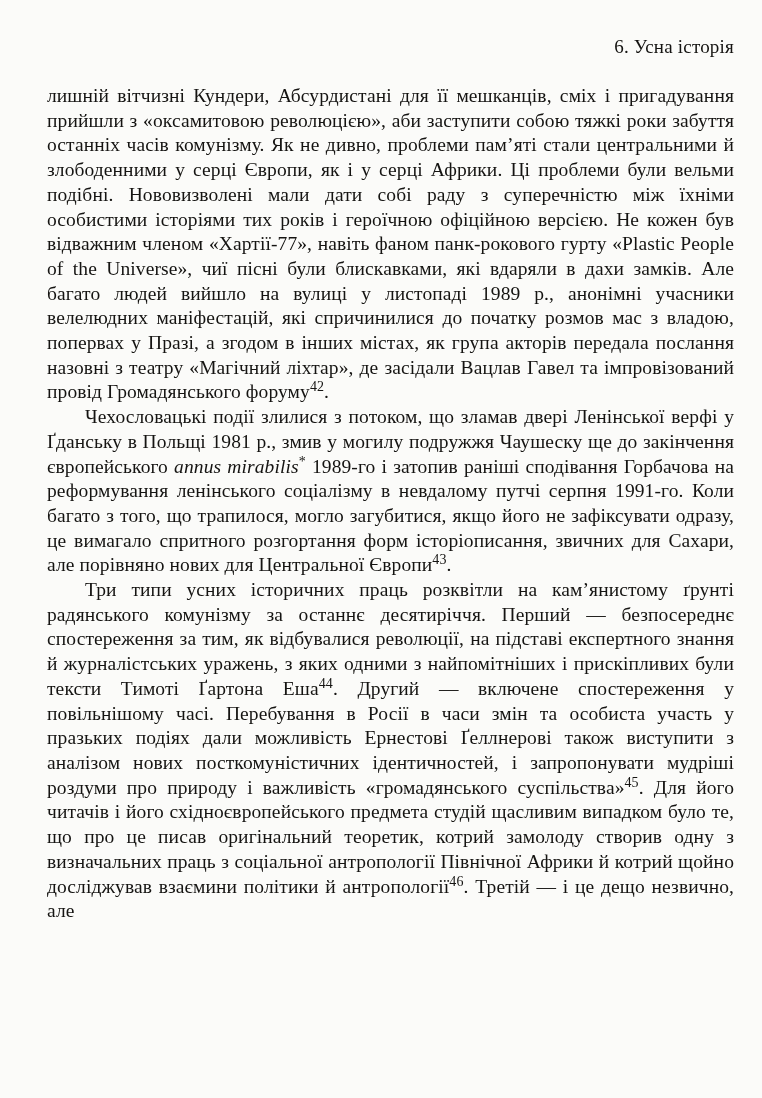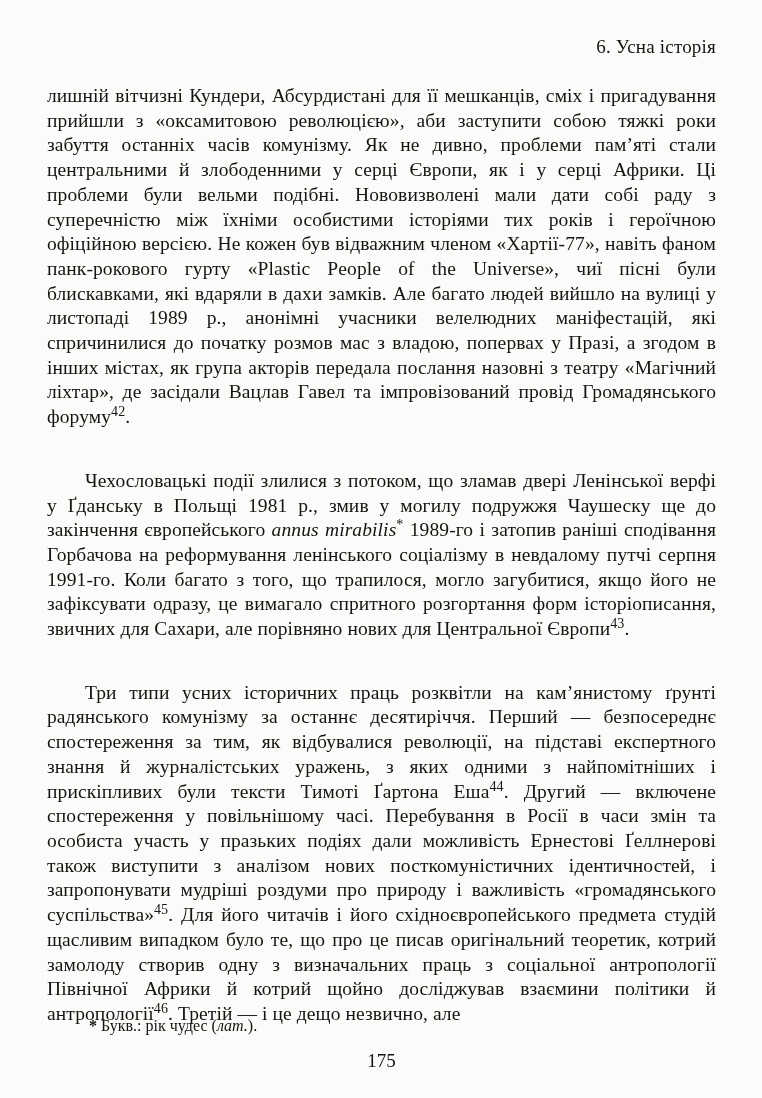--- a/index.html
+++ b/index.html
@@ -11,42 +11,41 @@
     height: 1098px;
     background: #fbfbf9;
     color: #151412;
     font-family: "Liberation Serif", "DejaVu Serif", serif;
     position: relative;
     overflow: hidden;
   }
   .page {
     position: absolute;
     inset: 0;
-    padding: 36px 46px 0 47px;
+    padding: 36px 28px 0 47px;
     box-sizing: border-box;
   }
   .running-header {
     text-align: right;
     font-size: 19px;
     letter-spacing: 0.2px;
     margin: 0 0 26px 0;
   }
   .body-text {
     font-size: 19.5px;
     line-height: 24.7px;
     text-align: justify;
     letter-spacing: 0.1px;
   }
   .para {
     margin: 0;
     padding: 0;
   }
   .para.indent {
     text-indent: 38px;
-    margin-top: 39px;
   }
   sup {
     font-size: 14px;
     line-height: 0;
     vertical-align: super;
   }
   .footer {
     position: absolute;
     left: 47px;
     right: 46px;
@@ -74,17 +73,13 @@
 <div class="page">
   <p class="running-header">6. Усна історія</p>
 
   <div class="body-text">
 
   <p class="para"><span>лишній вітчизні Кундери, Абсурдистані для її мешканців, сміх і пригадування прийшли з «оксамитовою революцією», аби заступити собою тяжкі роки забуття останніх часів комунізму. Як не дивно, проблеми пам’яті стали центральними й злободенними у серці Європи, як і у серці Африки. Ці проблеми були вельми подібні. Нововизволені мали дати собі раду з суперечністю між їхніми особистими історіями тих років і героїчною офіційною версією. Не кожен був відважним членом «Хартії-77», навіть фаном панк-рокового гурту «Plastic People of the Universe», чиї пісні були блискавками, які вдаряли в дахи замків. Але багато людей вийшло на вулиці у листопаді 1989 р., анонімні учасники велелюдних маніфестацій, які спричинилися до початку розмов мас з владою, попервах у Празі, а згодом в інших містах, як група акторів передала послання назовні з театру «Магічний ліхтар», де засідали Вацлав Гавел та імпровізований провід Громадянського форуму</span><sup>42</sup><span>.</span></p>
       <p class="para indent"><span>Чехословацькі події злилися з потоком, що зламав двері Ленінської верфі у Ґданську в Польщі 1981 р., змив у могилу подружжя Чаушеску ще до закінчення європейського </span><i>annus mirabilis</i><sup>*</sup><span> 1989-го і затопив раніші сподівання Горбачова на реформування ленінського соціалізму в невдалому путчі серпня 1991-го. Коли багато з того, що трапилося, могло загубитися, якщо його не зафіксувати одразу, це вимагало спритного розгортання форм історіописання, звичних для Сахари, але порівняно нових для Центральної Європи</span><sup>43</sup><span>.</span></p>
       <p class="para indent"><span>Три типи усних історичних праць розквітли на кам’янистому ґрунті радянського комунізму за останнє десятиріччя. Перший — безпосереднє спостереження за тим, як відбувалися революції, на підставі експертного знання й журналістських уражень, з яких одними з найпомітніших і прискіпливих були тексти Тимоті Ґартона Еша</span><sup>44</sup><span>. Другий — включене спостереження у повільнішому часі. Перебування в Росії в часи змін та особиста участь у празьких подіях дали можливість Ернестові Ґеллнерові також виступити з аналізом нових посткомуністичних ідентичностей, і запропонувати мудріші роздуми про природу і важливість «громадянського суспільства»</span><sup>45</sup><span>. Для його читачів і його східноєвропейського предмета студій щасливим випадком було те, що про це писав оригінальний теоретик, котрий замолоду створив одну з визначальних праць з соціальної антропології Північної Африки й котрий щойно досліджував взаємини політики й антропології</span><sup>46</sup><span>. Третій — і це дещо незвично, але</span></p>
     </div>
 
-  <div class="footer">
-    <p class="footnote"><span class="marker">*</span><span><span>Букв.: рік чудес (</span><i>лат.</i><span>).</span></span></p>
-    <p class="page-number">175</p>
-  </div>
 </div>
 
 </body></html>

